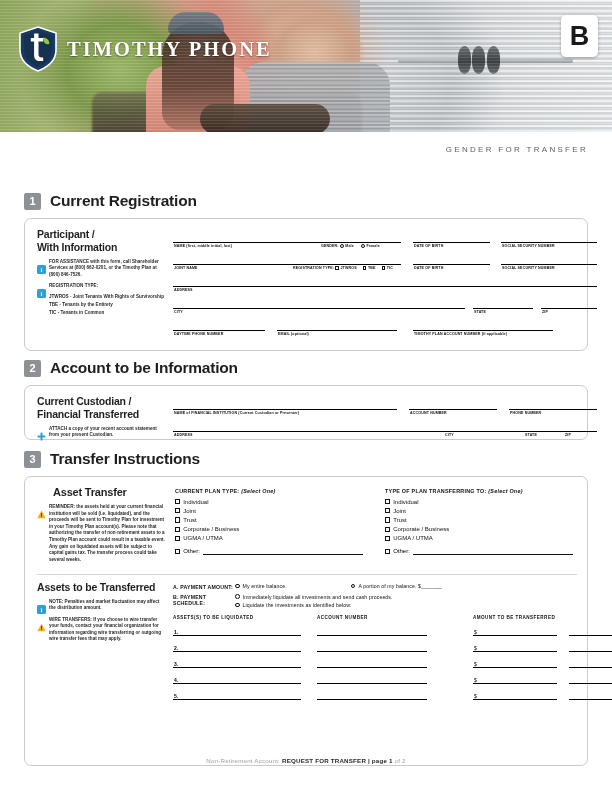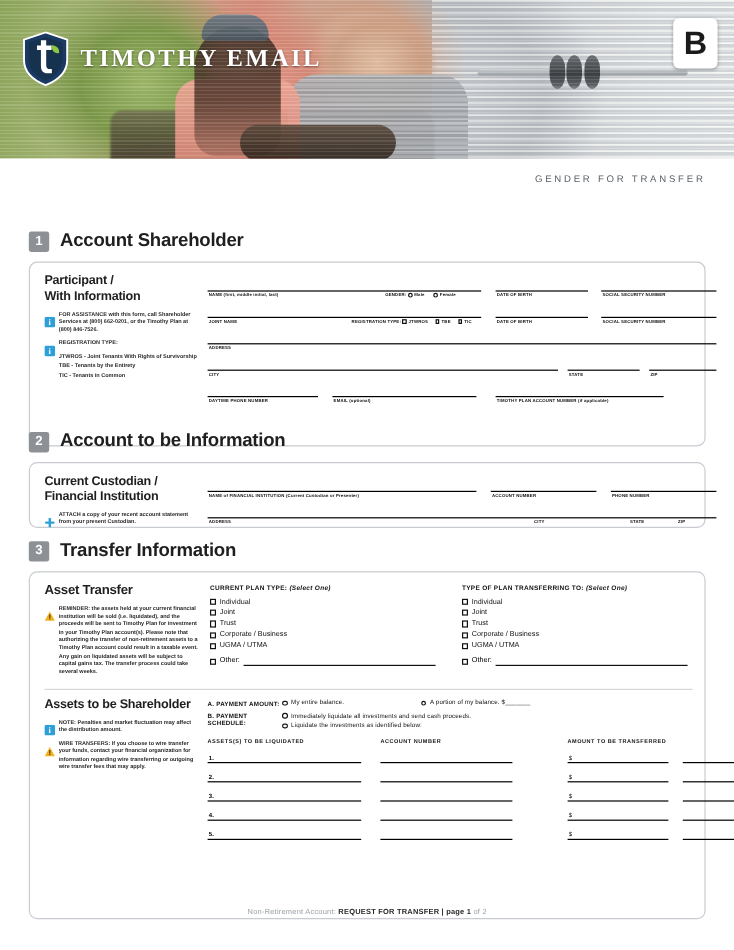--- a/index.html
+++ b/index.html
@@ -211,36 +211,36 @@
     <div class="logo-wrap">
       <div class="shield">
         <svg width="40" height="46" viewBox="0 0 40 46">
           <path d="M20 1 L38 7 V24 C38 34 30 41 20 45 C10 41 2 34 2 24 V7 Z" fill="#1b3a63" stroke="#ffffff" stroke-width="1.6"></path>
           <path d="M20 5 L34 9.5 V24 C34 32 27.5 37.8 20 41 C12.5 37.8 6 32 6 24 V9.5 Z" fill="#16324f"></path>
           <path d="M20.5 12 h4.5 v3.6 h-4.5 v12.5 c0 2.6 1.2 3.4 3.1 3.4 h1.6 v3.6 h-3
                    c-4.2 0-6.1-1.9-6.1-6.1 V15.6 h-3.3 V12 h3.3 V7.6 h4.4 Z" fill="#ffffff"></path>
           <path d="M25 11.5 c4.5 0.6 6.8 3.2 6.2 6.6 c-3.6 0.9-6.3-1.6-6.2-6.6 Z" fill="#8dc63f"></path>
         </svg>
       </div>
-      <div class="logo-text">TIMOTHY EMAIL</div>
+      <div class="logo-text">TIMOTHY PHONE</div>
     </div>
 
     <div class="badge-b">B</div>
   </div>
 
   <div class="title-area">
     <div class="doc-sub">GENDER FOR TRANSFER</div>
   </div>
 
   <div class="section" style="top:190px;">
     <div class="sec-head">
       <div class="sec-num">1</div>
-      <div class="sec-title">Account Shareholder</div>
-    </div>
-    <div class="card" style="height:154px;">
+      <div class="sec-title">Current Registration</div>
+    </div>
+    <div class="card" style="height:133px;">
       <div class="card-inner">
         <div class="col-left">
           <div class="lh">Participant /</div>
           <div class="lh">With Information</div>
 
           <div class="note">
             <span class="note-ic">
               <svg width="9" height="9" viewBox="0 0 9 9">
                   <rect width="9" height="9" rx="1.6" fill="#2f9fd8"></rect>
                   <text x="4.5" y="7" font-size="7" font-family="Liberation Serif, serif" font-weight="bold" fill="#fff" text-anchor="middle">i</text>
@@ -317,21 +317,21 @@
 
   <div class="section" style="top:357px;">
     <div class="sec-head">
       <div class="sec-num">2</div>
       <div class="sec-title">Account to be Information</div>
     </div>
     <div class="card" style="height:55px;">
       <div class="card-inner">
         <div class="col-left">
           <div class="lh">Current Custodian /</div>
-          <div class="lh">Financial Institution</div>
+          <div class="lh">Financial Transferred</div>
           <div class="note">
             <span class="note-ic">
               <svg width="9" height="9" viewBox="0 0 9 9">
                 <rect x="3.5" y="0.6" width="2" height="7.8" rx="0.4" fill="#2f9fd8"></rect>
                 <rect x="0.6" y="3.5" width="7.8" height="2" rx="0.4" fill="#2f9fd8"></rect>
               </svg>
             </span>
             <span class="note-tx">ATTACH a copy of your recent account statement from your present Custodian.</span>
           </div>
         </div>
@@ -351,28 +351,28 @@
           <div class="flbl" style="left:352px; top:38px;">STATE</div>
           <div class="flbl" style="left:392px; top:38px;">ZIP</div>
         </div>
       </div>
     </div>
   </div>
 
   <div class="section" style="top:448px;">
     <div class="sec-head">
       <div class="sec-num">3</div>
-      <div class="sec-title">Transfer Information</div>
+      <div class="sec-title">Transfer Instructions</div>
     </div>
 
     <div class="card" style="height:290px;">
 
       <div class="card-inner" style="padding-bottom:4px;">
         <div class="col-left">
-          <div class="lh" style="font-size:11px;">Asset Transfer</div>
+          <div class="lh" style="font-size:11px;margin-left:16px;">Asset Transfer</div>
           <div class="note">
             <span class="note-ic">
               <svg width="9" height="9" viewBox="0 0 9 9">
                 <path d="M4.5 0.5 L8.7 8.2 H0.3 Z" fill="#f2b01e"></path>
                 <rect x="4.05" y="3.1" width="0.9" height="2.8" fill="#3a2a00"></rect>
                 <rect x="4.05" y="6.3" width="0.9" height="0.9" fill="#3a2a00"></rect>
               </svg>
             </span>
             <span class="note-tx">REMINDER: the assets held at your current financial institution will be sold (i.e. liquidated), and the proceeds will be sent to Timothy Plan for investment in your Timothy Plan account(s). Please note that authorizing the transfer of non-retirement assets to a Timothy Plan account could result in a taxable event. Any gain on liquidated assets will be subject to capital gains tax. The transfer process could take several weeks.</span>
           </div>
@@ -446,21 +446,21 @@
           </div>
         </div>
       </div>
 
       <div style="padding:0 10px 0 12px;">
         <div class="divider"></div>
       </div>
 
       <div class="card-inner" style="padding-top:0;">
         <div class="col-left">
-          <div class="lh" style="font-size:10.5px;">Assets to be Shareholder</div>
+          <div class="lh" style="font-size:10.5px;">Assets to be Transferred</div>
           <div class="note">
             <span class="note-ic">
               <svg width="9" height="9" viewBox="0 0 9 9">
                   <rect width="9" height="9" rx="1.6" fill="#2f9fd8"></rect>
                   <text x="4.5" y="7" font-size="7" font-family="Liberation Serif, serif" font-weight="bold" fill="#fff" text-anchor="middle">i</text>
                 </svg>
             </span>
             <span class="note-tx">NOTE: Penalties and market fluctuation may affect the distribution amount.</span>
           </div>
           <div class="note">

